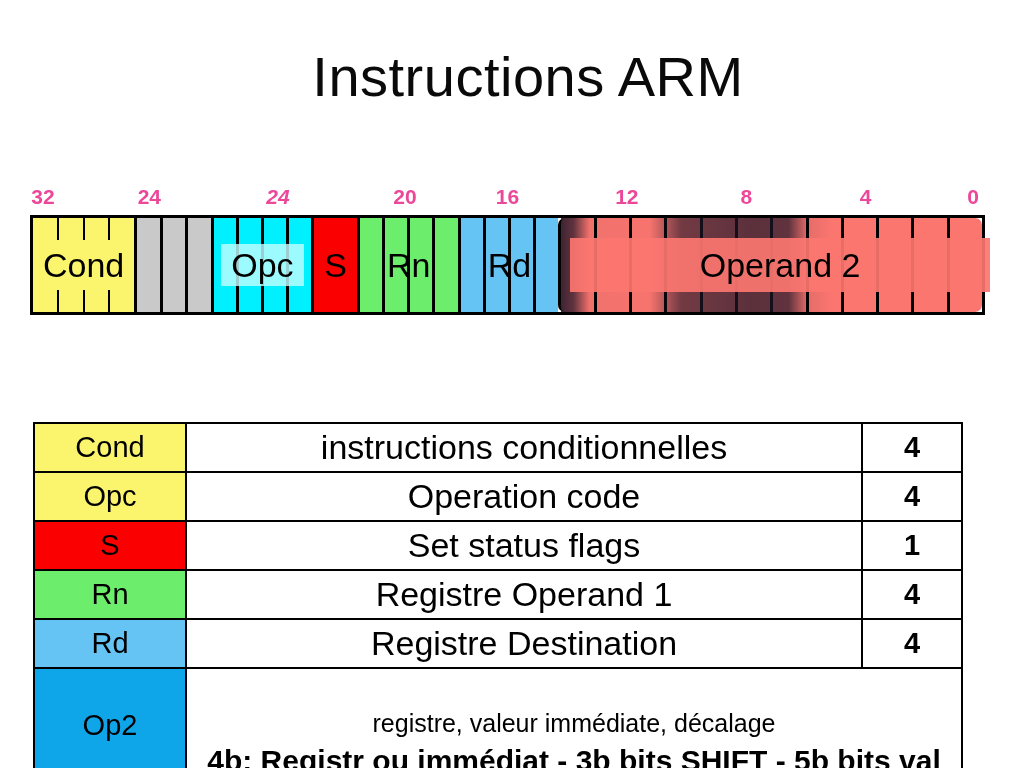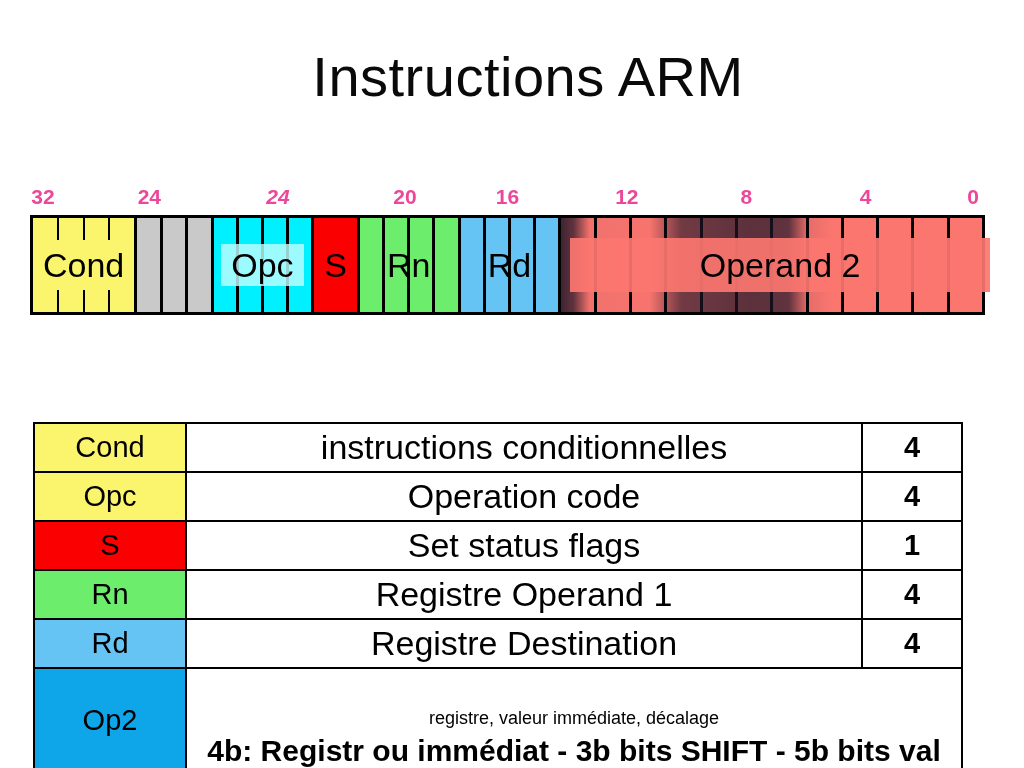--- a/index.html
+++ b/index.html
@@ -167,21 +167,21 @@
   
   tr.row-op2 .cell-key { height: 88px; line-height: 88px; }
   tr.row-op2 .cell-desc-wide {
     height: 88px;
     background: #ffffff;
     text-align: center;
     padding: 0 2px;
   }
   .op2-line1 {
     display: block;
-    font-size: 18px;
+    font-size: 25px;
     line-height: 1.45;
     white-space: nowrap;
     margin-top: 36px;
   }
   .op2-line2 {
     display: block;
     font-size: 30px;
     font-weight: 700;
     line-height: 1.35;
     white-space: nowrap;
@@ -247,21 +247,21 @@
     </div>
     <div class="field" style="flex: 4 1 0px; background: rgb(102, 196, 245);">
       <div class="field-cells">
         <div class="bitcell sep-full"></div>
         <div class="bitcell sep-full"></div>
         <div class="bitcell sep-full"></div>
         <div class="bitcell sep-full"></div>
       </div>
       <div class="field-label">Rd</div>
     </div>
-    <div class="field" style="flex: 12 1 0px; background: rgb(252, 118, 112);">
+    <div class="field" style="flex: 12 1 0px; background: rgb(252, 118, 112); border-radius: 7px;">
       <div class="field-cells">
         <div class="bitcell sep-full"></div>
         <div class="bitcell sep-full"></div>
         <div class="bitcell sep-full"></div>
         <div class="bitcell sep-full"></div>
         <div class="bitcell sep-full"></div>
         <div class="bitcell sep-full"></div>
         <div class="bitcell sep-full"></div>
         <div class="bitcell sep-full"></div>
         <div class="bitcell sep-full"></div>

